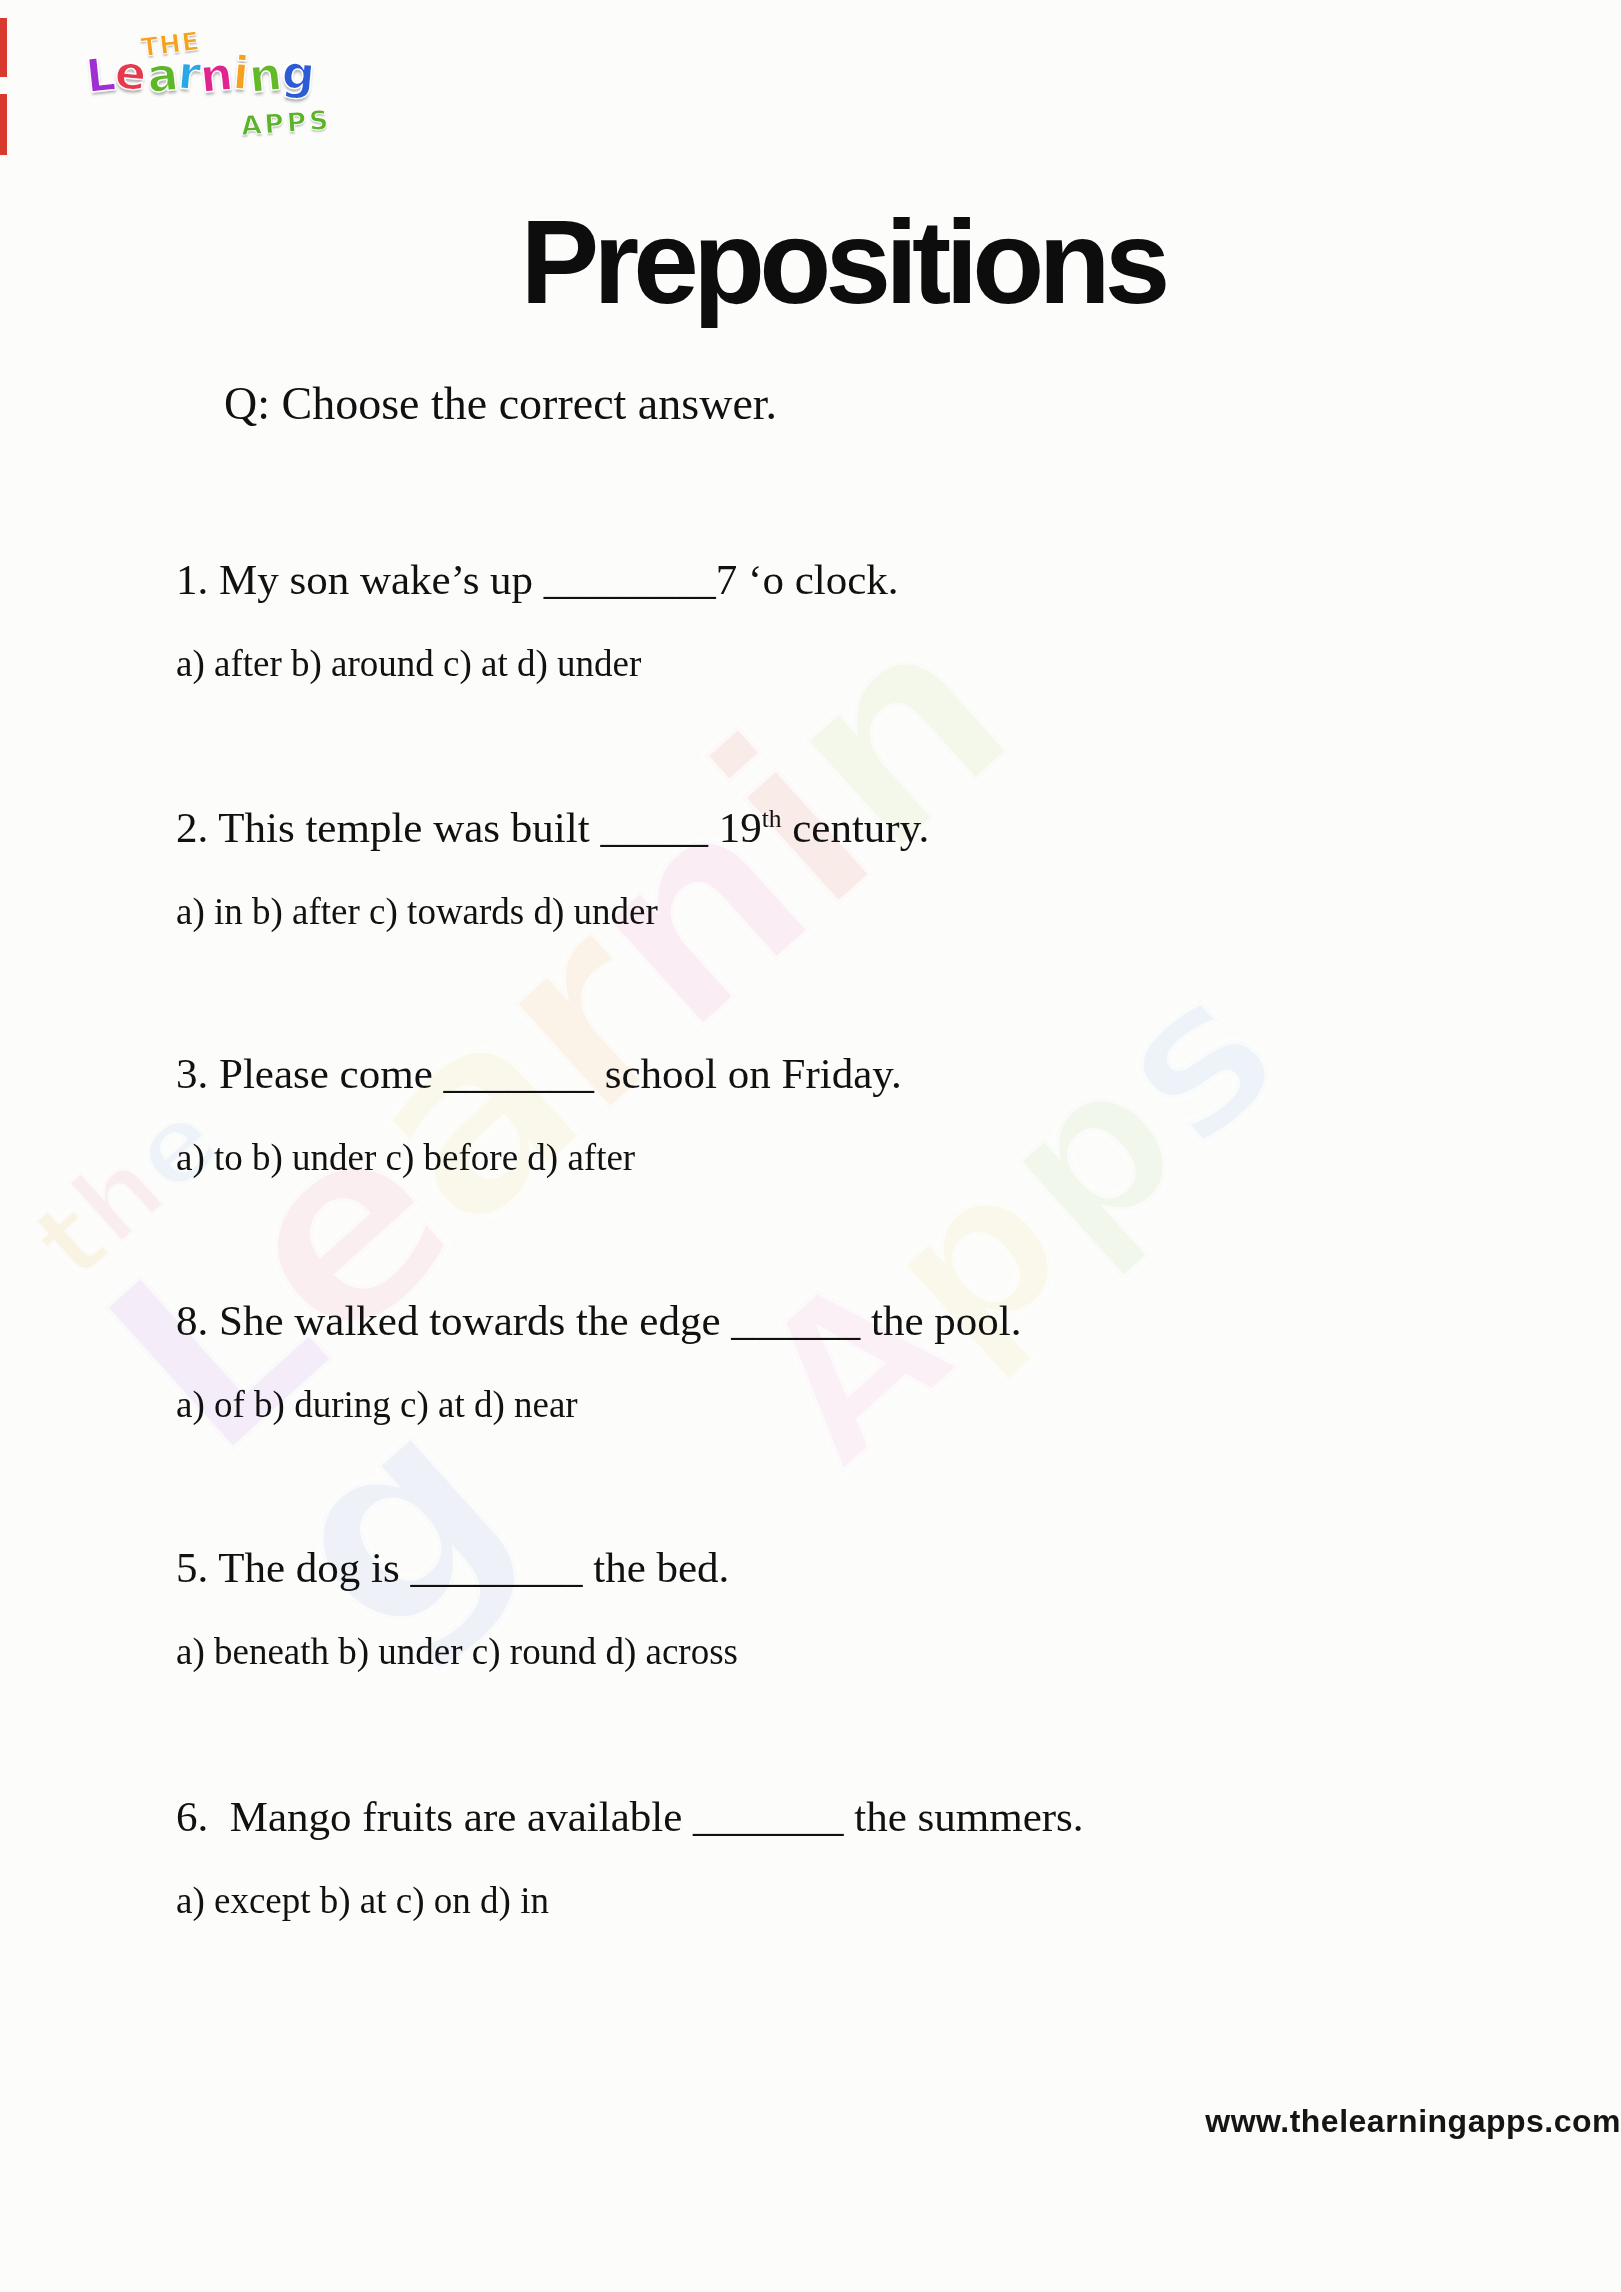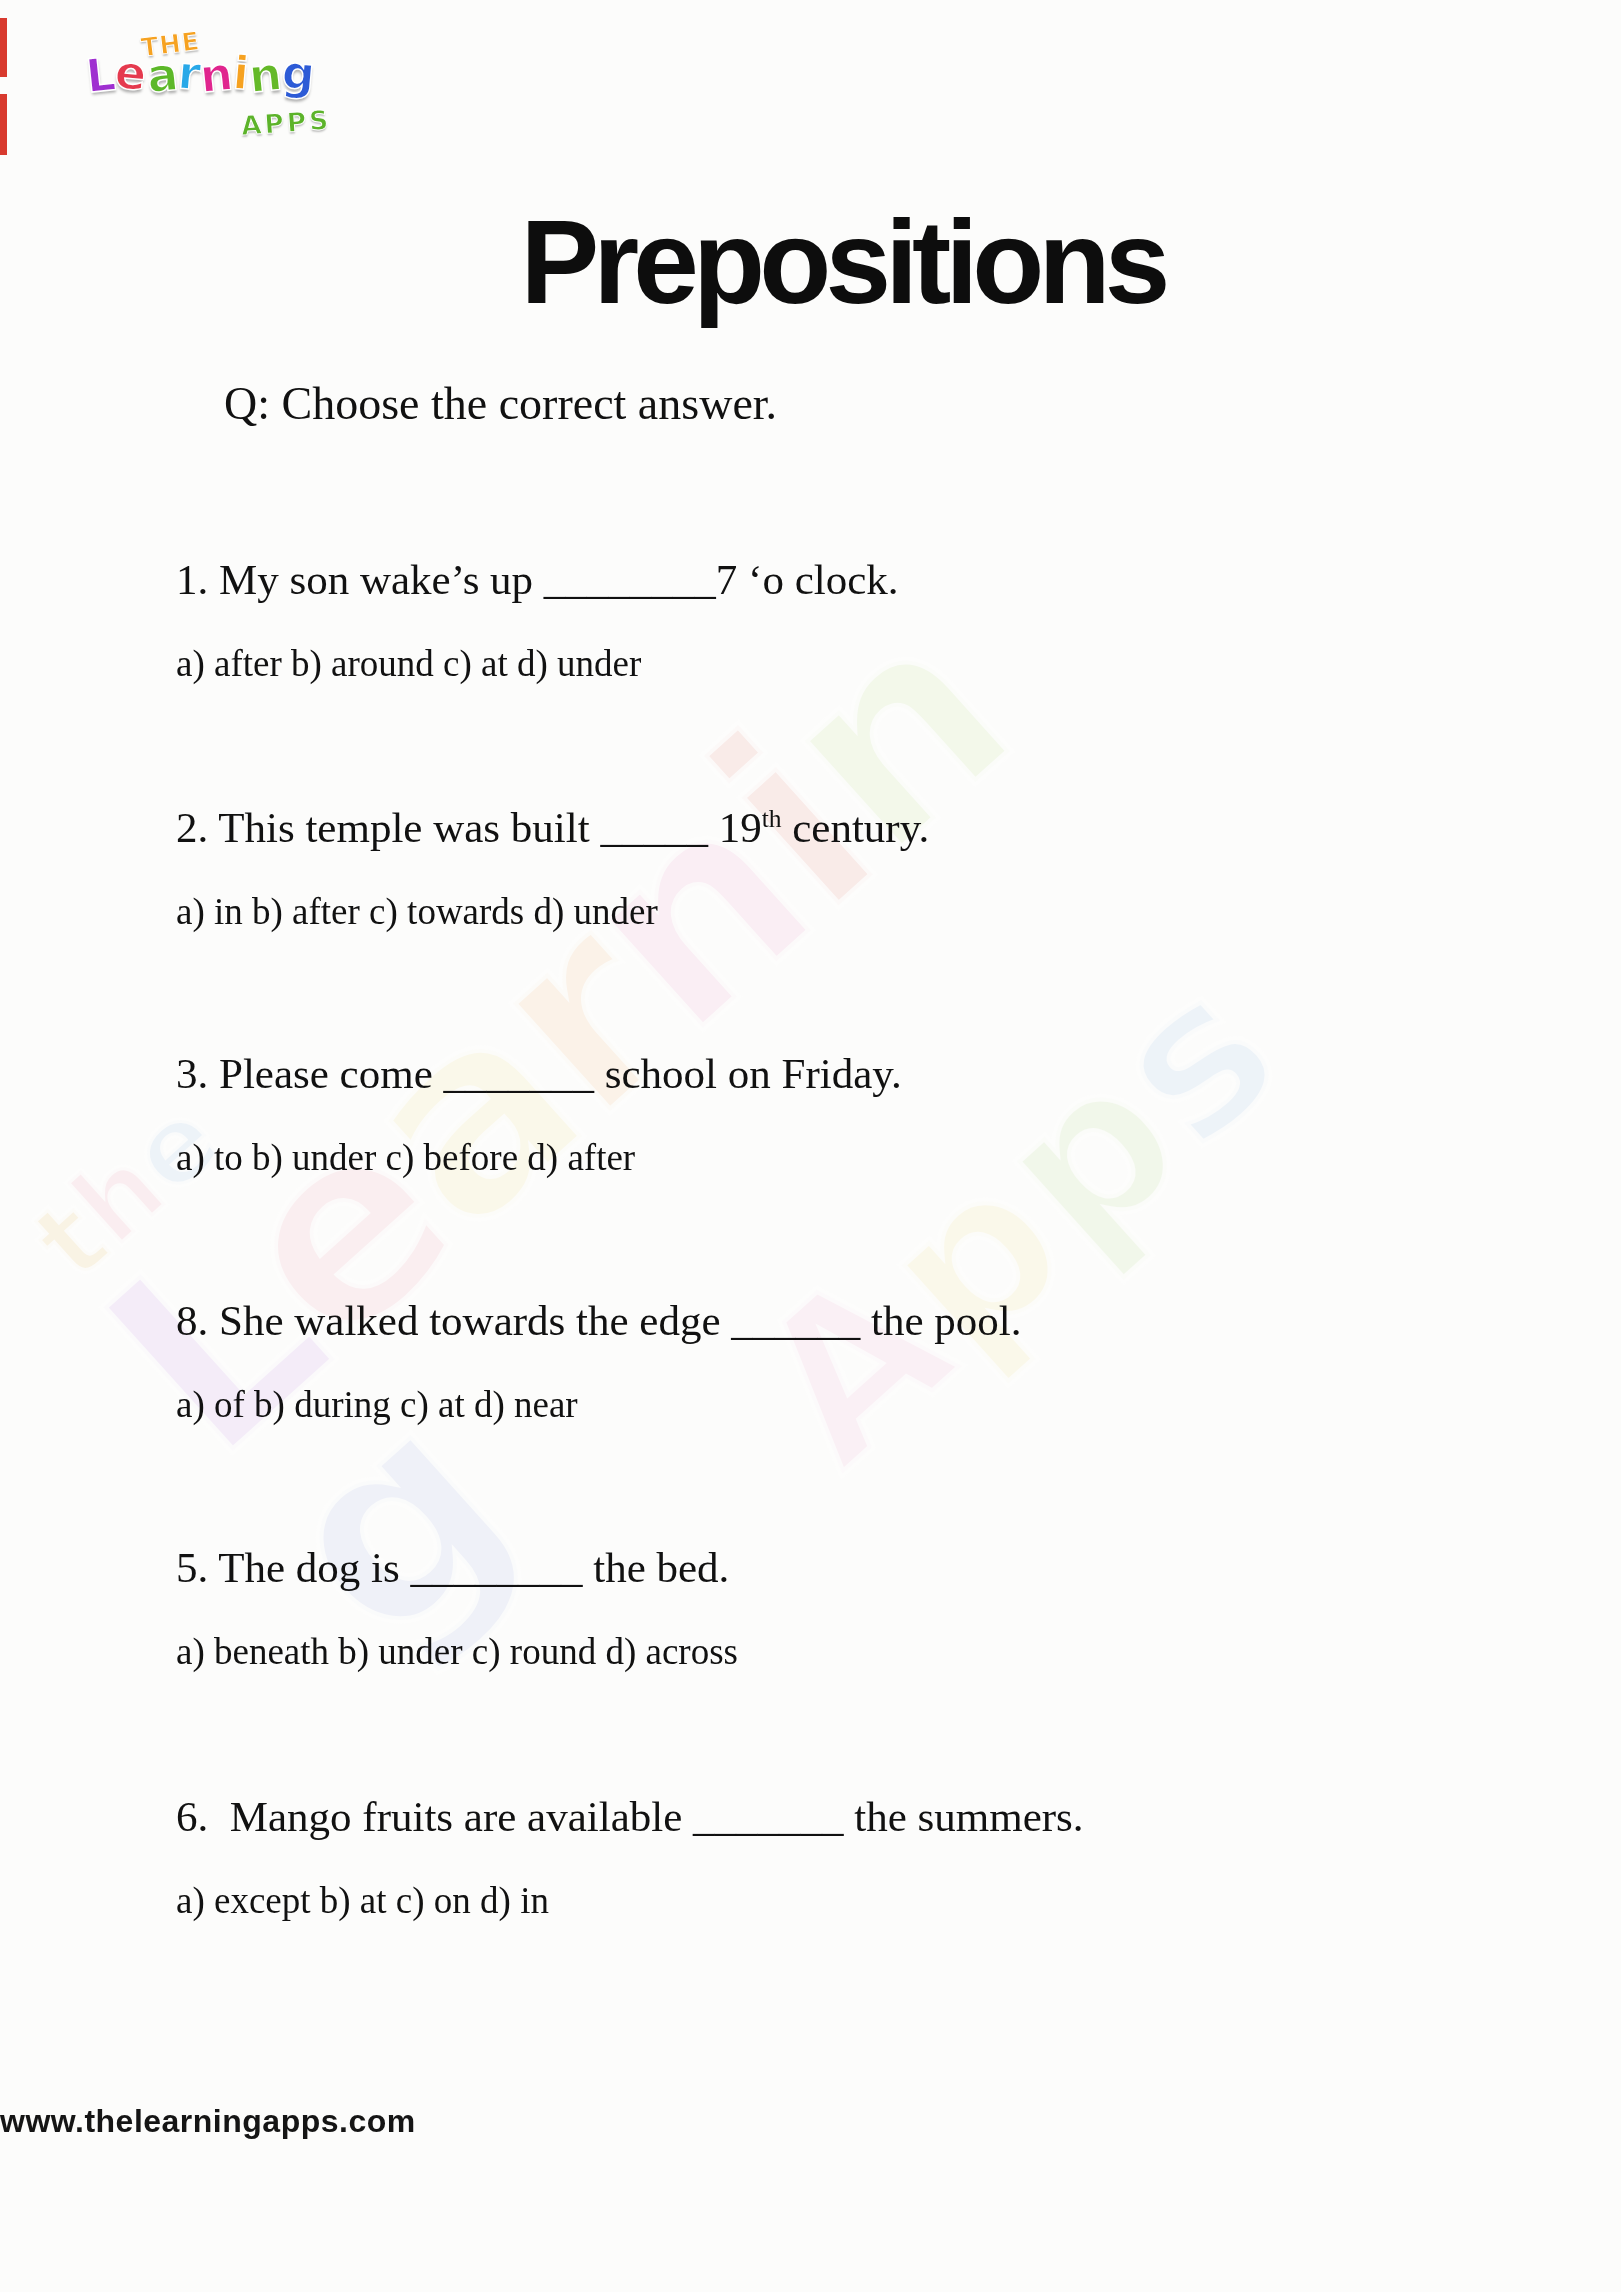--- a/index.html
+++ b/index.html
@@ -69,21 +69,21 @@
   .q-block{position:absolute;left:176px;right:78px;z-index:2;}
   .q-line{font-size:43px;line-height:57px;white-space:pre-wrap;}
   .q-line sup{font-size:25.5px;vertical-align:super;line-height:0;}
   .q-options{font-size:37px;line-height:57px;margin-top:27.4px;white-space:pre-wrap;}
   .qb1{top:551px;} .qb2{top:799px;} .qb3{top:1045px;}
   .qb4{top:1292px;} .qb5{top:1539px;} .qb6{top:1788px;}
 
   
   .footer{
     position:absolute;left:0;top:2103px;width:100%;
-    text-align:left;
+    text-align:right;
     font-family:"Liberation Sans", sans-serif;
     font-weight:bold;font-size:32px;letter-spacing:0.5px;
     color:#151515;z-index:2;
   }
 </style>
 </head>
 <body>
 
 <div class="page">
 

